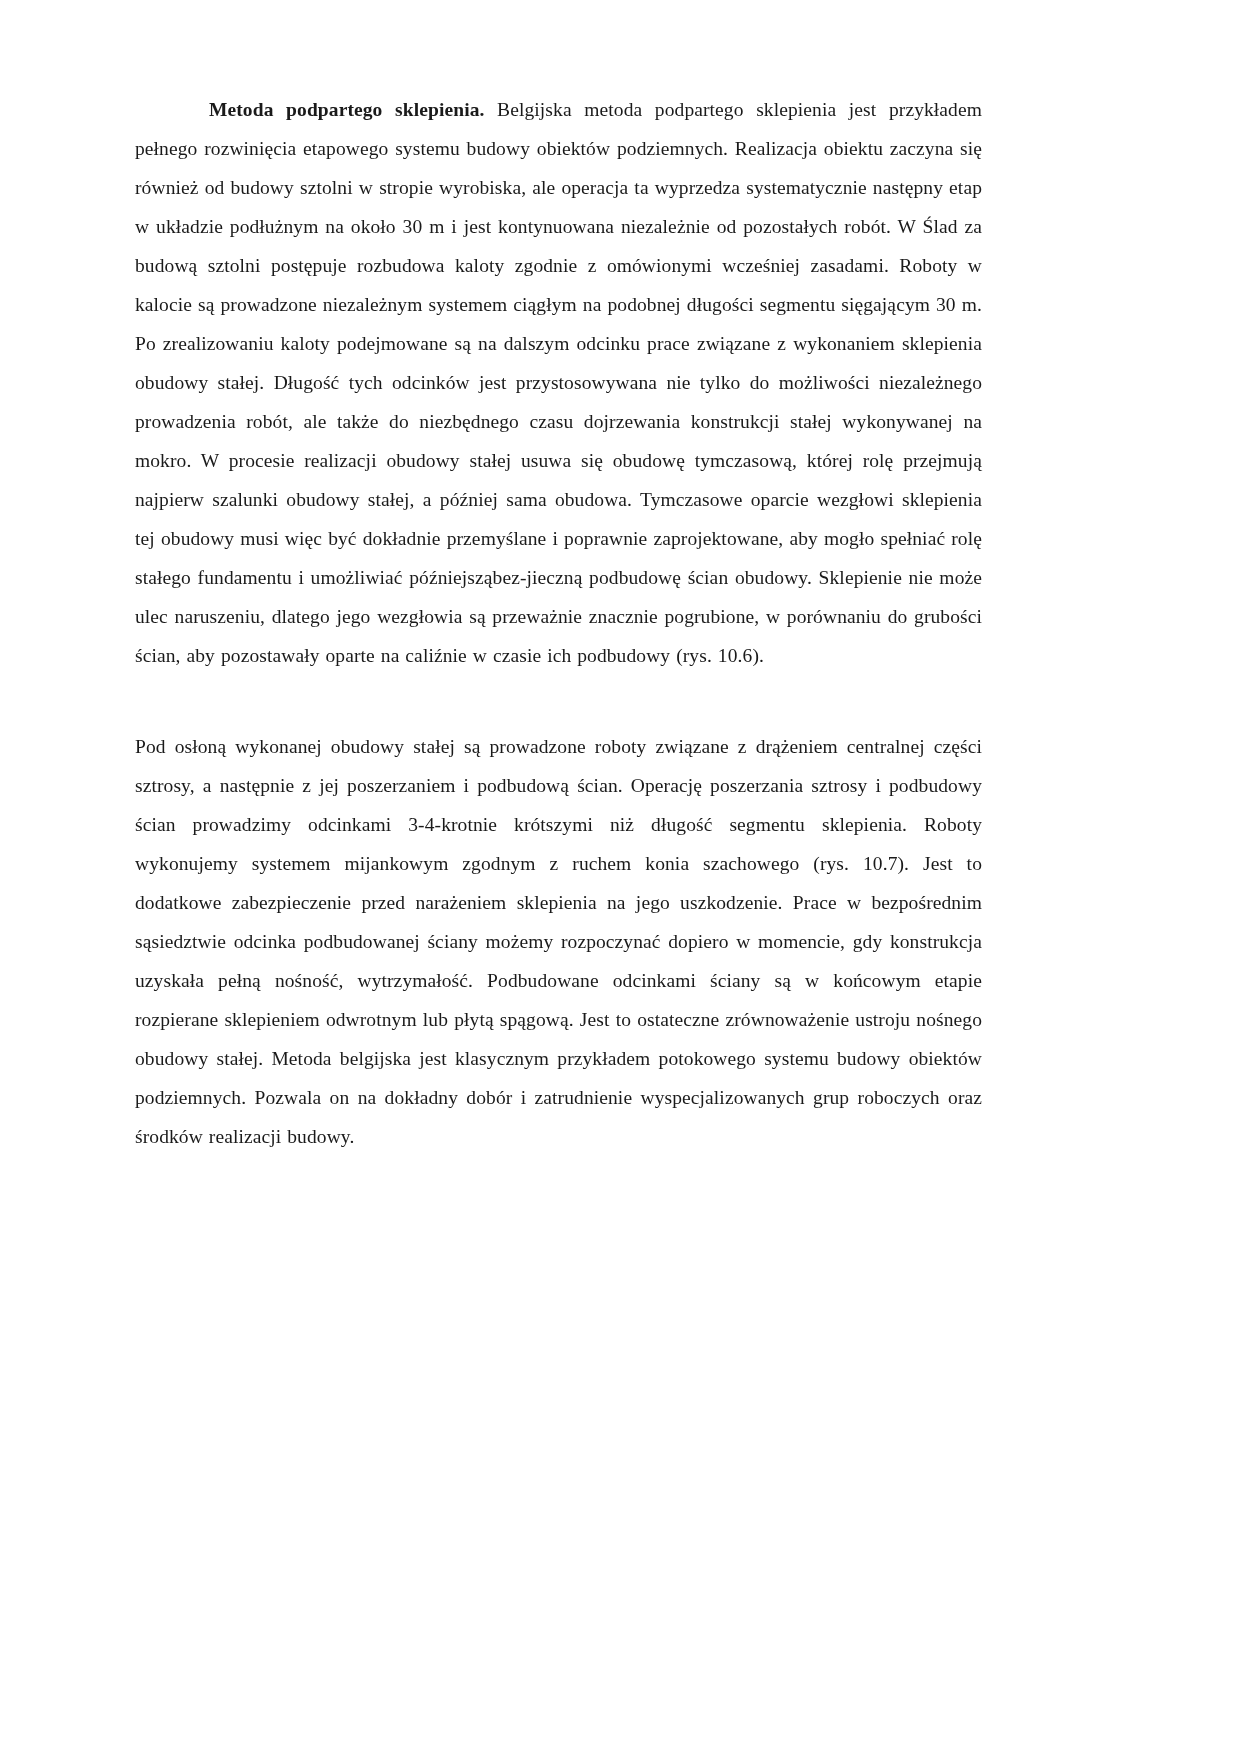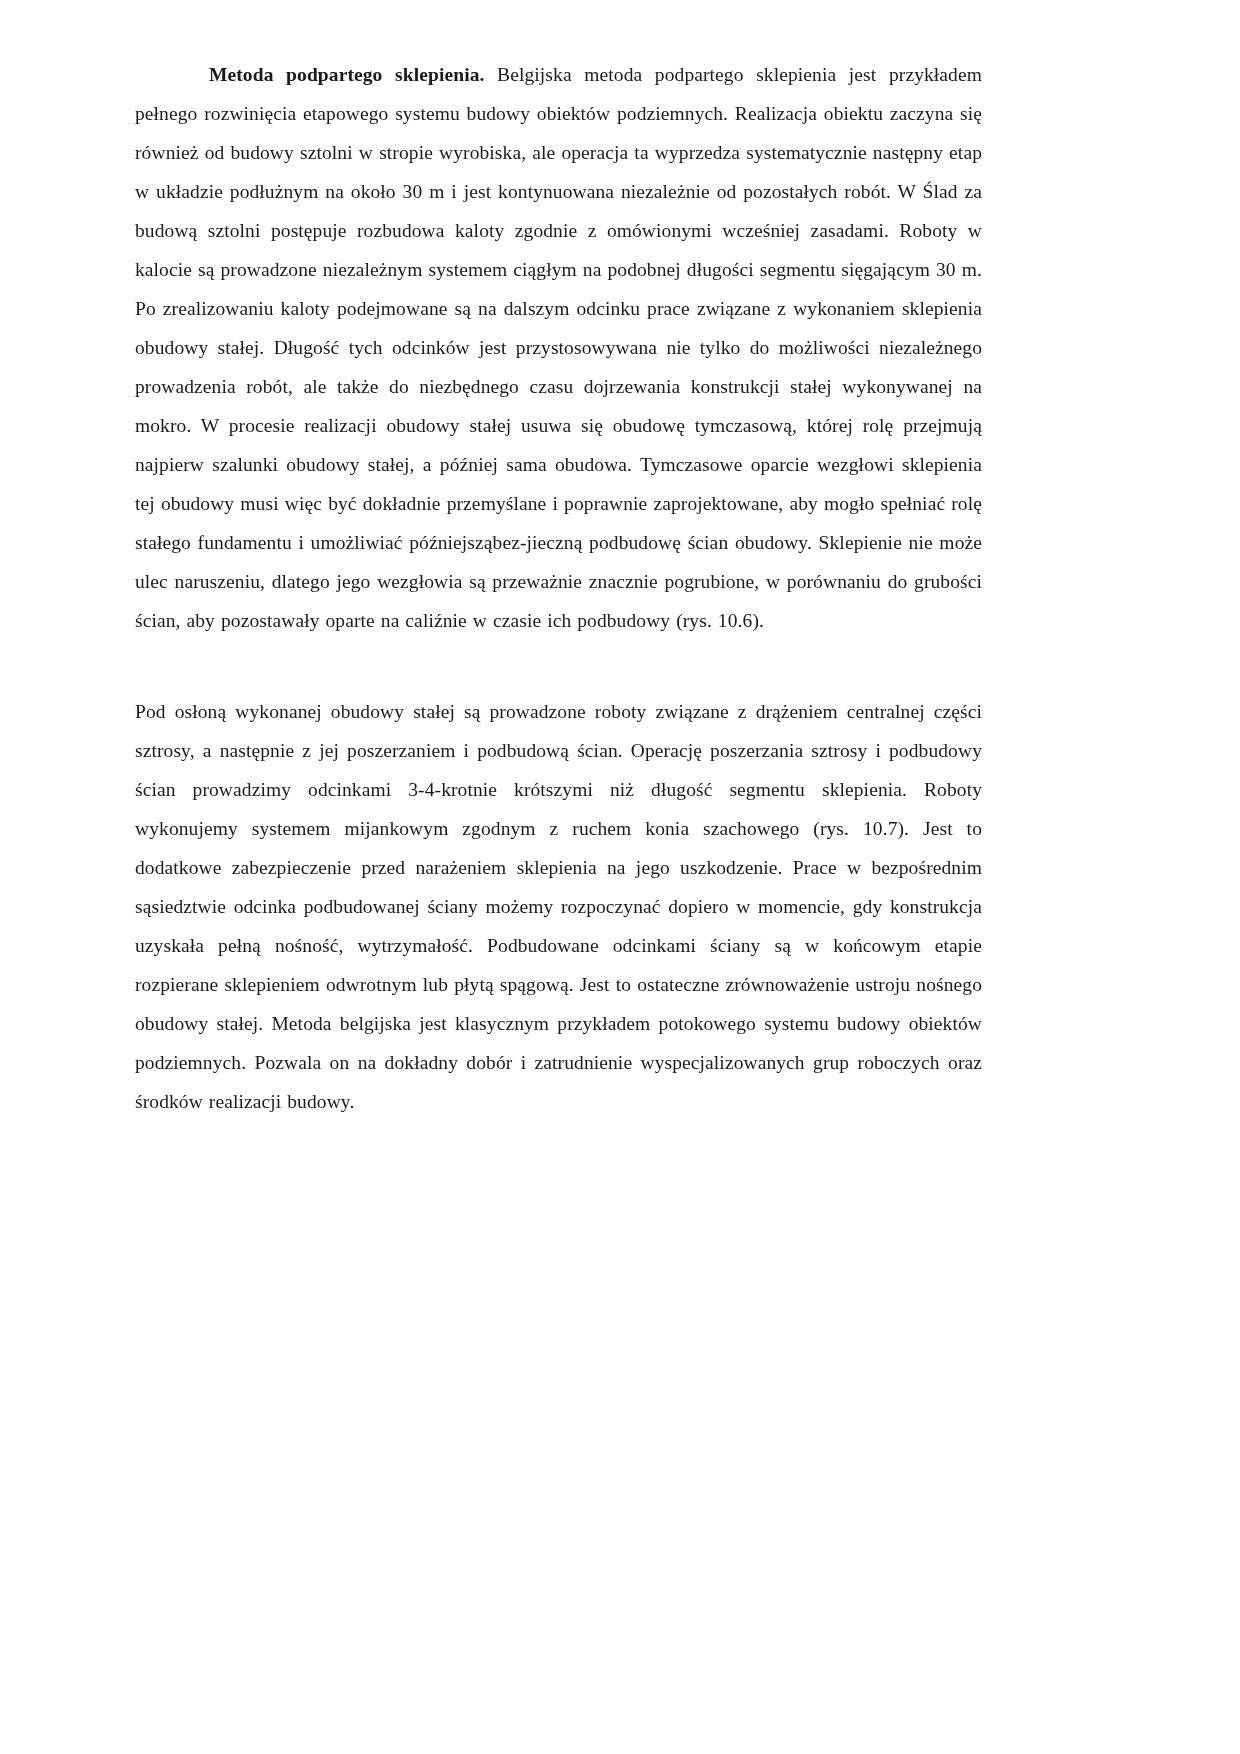--- a/index.html
+++ b/index.html
@@ -10,21 +10,21 @@
   body {
     width: 1240px;
     height: 1754px;
     font-family: "Liberation Serif", "DejaVu Serif", serif;
     color: #1a1a1a;
   }
   .page {
     box-sizing: border-box;
     width: 1240px;
     height: 1754px;
-    padding: 55px 258px 80px 135px;
+    padding: 90px 258px 80px 135px;
     background: #ffffff;
     overflow: hidden;
   }
   .para {
     margin: 0;
     font-size: 19.5px;
     line-height: 39px;
     text-align: justify;
     letter-spacing: 0.1px;
     word-spacing: 1px;

